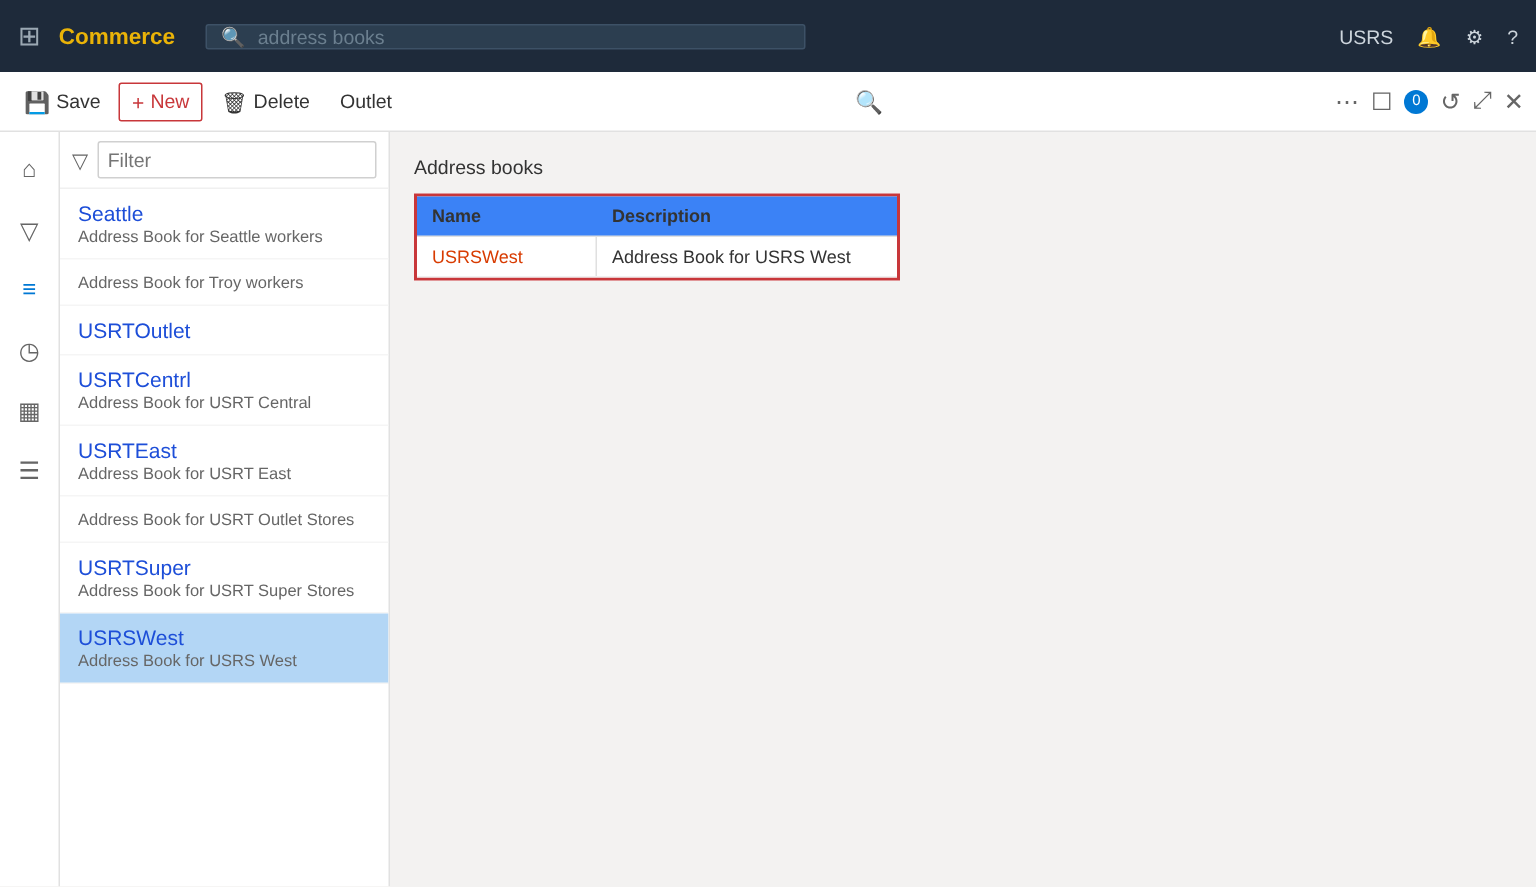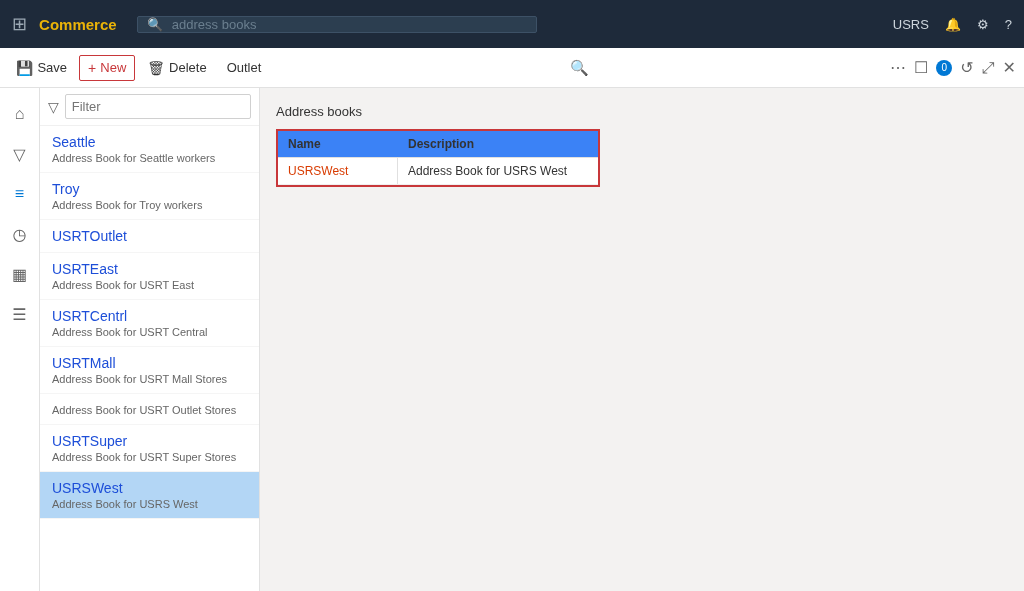--- a/index.html
+++ b/index.html
@@ -289,37 +289,32 @@
     <div class="list-filter">
       <span class="list-filter-icon">▽</span>
       <input type="text" placeholder="Filter" style="">
     </div>
     <div class="list-items" id="list-items-container">
     <div class="list-item">
     <div class="list-item-name">Seattle</div>
     <div class="list-item-desc">Address Book for Seattle workers</div>
   </div>
         <div class="list-item">
-    <div class="list-item-name">Troy</div>
     <div class="list-item-desc">Address Book for Troy workers</div>
   </div>
         <div class="list-item">
     <div class="list-item-name">USRTOutlet</div>
+  </div>
+        <div class="list-item">
+    <div class="list-item-name">USRTCentrl</div>
+    <div class="list-item-desc">Address Book for USRT Central</div>
   </div>
         <div class="list-item">
     <div class="list-item-name">USRTEast</div>
     <div class="list-item-desc">Address Book for USRT East</div>
-  </div>
-        <div class="list-item">
-    <div class="list-item-name">USRTCentrl</div>
-    <div class="list-item-desc">Address Book for USRT Central</div>
-  </div>
-        <div class="list-item">
-    <div class="list-item-name">USRTMall</div>
-    <div class="list-item-desc">Address Book for USRT Mall Stores</div>
   </div>
         <div class="list-item">
     <div class="list-item-desc">Address Book for USRT Outlet Stores</div>
   </div>
         <div class="list-item">
     <div class="list-item-name">USRTSuper</div>
     <div class="list-item-desc">Address Book for USRT Super Stores</div>
   </div>
         <div class="list-item selected">
     <div class="list-item-name">USRSWest</div>

